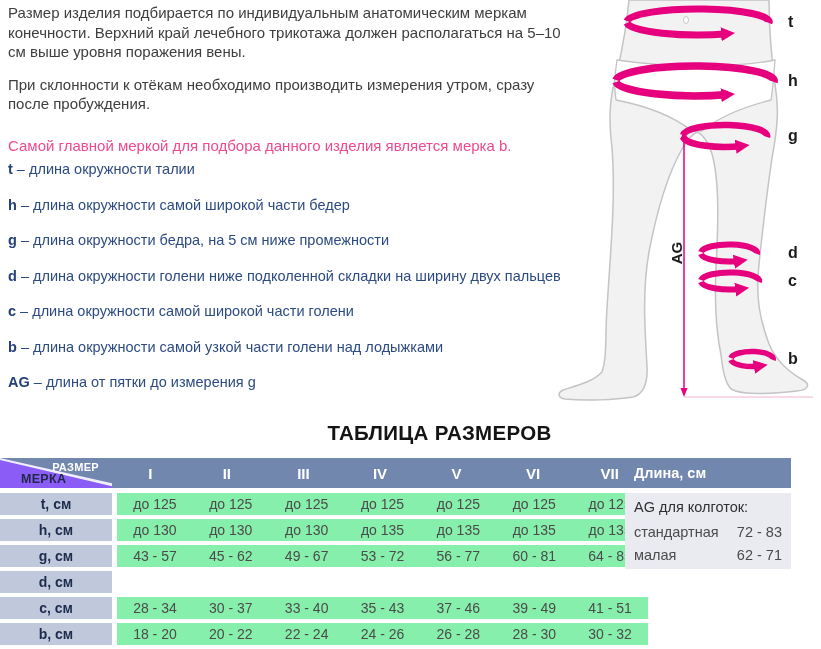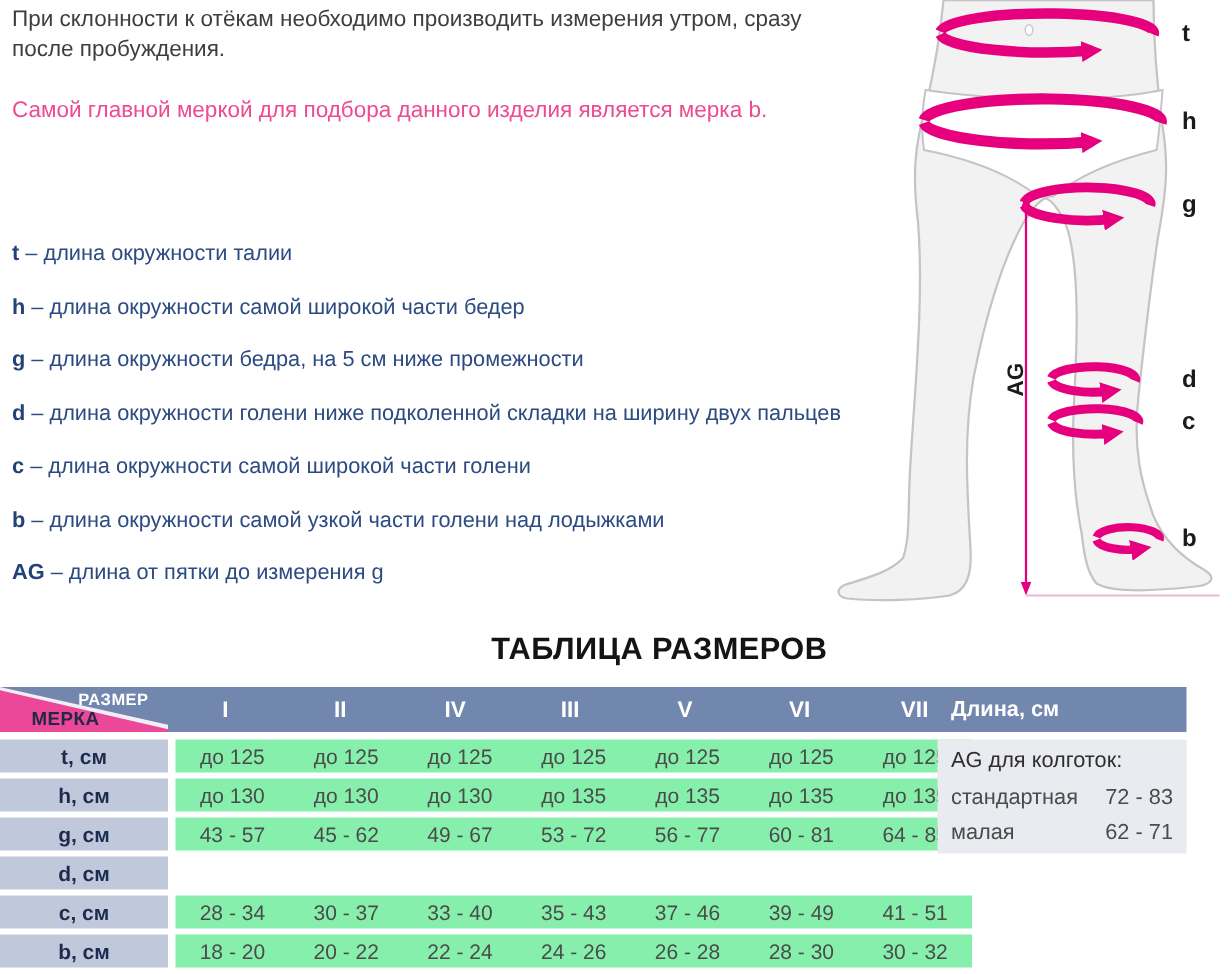--- a/index.html
+++ b/index.html
@@ -20,21 +20,21 @@
   
   .diagram { position:absolute; left:545px; top:0; width:276px; height:430px; }
   
   .table-title { position:absolute; top:421px; left:0; width:100%; margin:0;
                  text-align:center; font-size:20.5px; font-weight:700; color:#141414;
                  letter-spacing:0.3px;padding-left:29px; }
   
   .table-wrap { position:absolute; top:458px; left:0; width:821px; }
   .main-table { position:absolute; left:0; top:0; width:648px; }
   .thead { display:flex; height:30px; }
-  .corner-cell { width:112px; position:relative; background:#ec4899; overflow:hidden; flex:none; }
+  .corner-cell { width:112px; position:relative; background:#8b5cf6; overflow:hidden; flex:none; }
   .corner-cell::before { content:""; position:absolute; inset:0; background:#7287ae;
                          clip-path:polygon(0 0, 100% 0, 100% 84%); }
   .corner-cell::after  { content:""; position:absolute; inset:0; background:#edf0f6;
                          clip-path:polygon(0 0, 100% 84%, 100% 94%, 0 7%); }
   .corner-top { position:absolute; right:13px; top:3px; z-index:3; color:#ffffff;
                 font-size:11px; font-weight:700; letter-spacing:0.3px; }
   .corner-bottom { position:absolute; left:21px; bottom:2px; z-index:3; color:#1f2945;
                    font-size:12.5px; font-weight:700; letter-spacing:0.3px; }
   .cols { flex:1; background:#7287ae; display:flex; }
   .col-h { flex:1; color:#ffffff; font-weight:700; font-size:15px;
@@ -57,20 +57,21 @@
   .len-row { display:flex; justify-content:space-between; color:#4b4b4b;
              font-size:14.5px; margin-bottom:7px;text-align:right; }
   .len-row:last-child { margin-bottom:0; }
 </style>
 </head>
 <body>
 
 <div class="page">
 
   <div class="intro">
+    <p>Размер изделия подбирается по индивидуальным анатомическим меркам конечности. Верхний край лечебного трикотажа должен располагаться на 5–10 см выше уровня поражения вены.</p>
     <p>При склонности к отёкам необходимо производить измерения утром, сразу после пробуждения.</p>
     <p class="highlight">Самой главной меркой для подбора данного изделия является мерка b.</p>
   </div>
 
   <div class="defs" id="defs">
       <div class="def"><span class="def-key">t</span><span class="def-sep"> – </span><span class="def-text">длина окружности талии</span></div>
       <div class="def"><span class="def-key">h</span><span class="def-sep"> – </span><span class="def-text">длина окружности самой широкой части бедер</span></div>
       <div class="def"><span class="def-key">g</span><span class="def-sep"> – </span><span class="def-text">длина окружности бедра, на 5 см ниже промежности</span></div>
       <div class="def"><span class="def-key">d</span><span class="def-sep"> – </span><span class="def-text">длина окружности голени ниже подколенной складки на ширину двух пальцев</span></div>
       <div class="def"><span class="def-key">c</span><span class="def-sep"> – </span><span class="def-text">длина окружности самой широкой части голени</span></div>
@@ -152,22 +153,22 @@
   <div class="table-wrap">
     <div class="main-table">
       <div class="thead">
         <div class="corner-cell">
           <span class="corner-top">РАЗМЕР</span>
           <span class="corner-bottom">МЕРКА</span>
         </div>
         <div class="cols" id="cols">
             <div class="col-h">I</div>
             <div class="col-h">II</div>
+            <div class="col-h">III</div>
             <div class="col-h">IV</div>
-            <div class="col-h">III</div>
             <div class="col-h">V</div>
             <div class="col-h">VI</div>
             <div class="col-h">VII</div>
           </div>
       </div>
       <div id="rows">
           <div class="trow">
             <div class="row-label">t, см</div>
             <div class="row-vals">
               <div class="cell">до 125</div>

